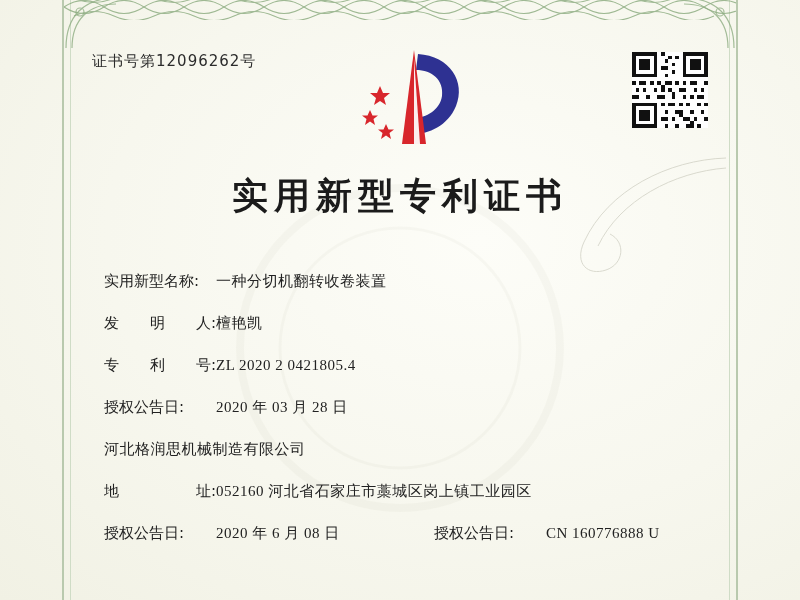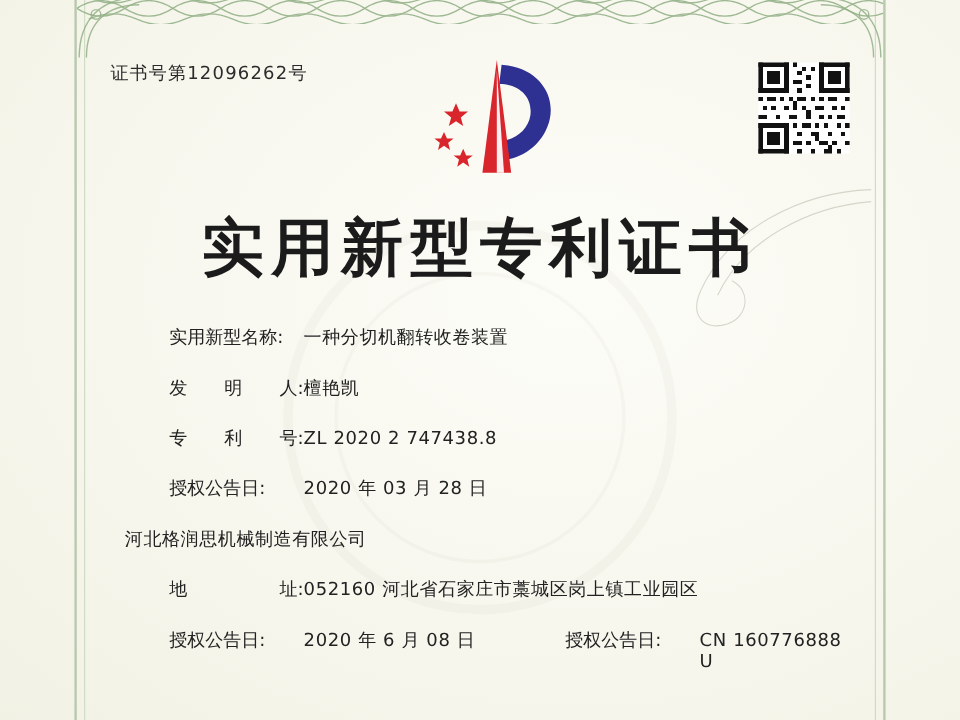--- a/index.html
+++ b/index.html
@@ -104,21 +104,21 @@
     height: 76px;
   }
   .qr svg { display: block; }
 
   .title {
     position: absolute;
     left: 0;
     right: 0;
     top: 172px;
     text-align: center;
-    font-size: 52px;
+    font-size: 36px;
     font-weight: bold;
     letter-spacing: 6px;
     color: #1b1b1b;
     font-family: "DejaVu Sans", sans-serif;
   }
 
   .fields {
     position: absolute;
     left: 104px;
     right: 92px;
@@ -130,29 +130,29 @@
     display: flex;
     align-items: baseline;
     margin-bottom: 23px;
     font-size: 15px;
   }
   .field-label {
     width: 112px;
     flex: none;
     letter-spacing: 0px;
     white-space: nowrap;
-    margin-left: 37px;
   }
   .field-label.spread {
     display: flex;
     justify-content: space-between;
   }
   .field-value {
     flex: 1;
     letter-spacing: 0.5px;
+    font-family: Liberation Serif, serif;
   }
   .field-row.dual {
     margin-bottom: 0;
   }
   .dual-left {
     display: flex;
     align-items: flex-end;
     width: 330px;
     flex: none;
   }
@@ -342,21 +342,21 @@
       </div>
       <div class="field-value">檀艳凯</div>
     </div>
 
     <div class="field-row">
       <div class="field-label spread">
         <span>专</span>
         <span>利</span>
         <span>号:</span>
       </div>
-      <div class="field-value">ZL 2020 2 747438.8</div>
+      <div class="field-value">ZL 2020 2 0421805.4</div>
     </div>
 
     <div class="field-row">
       <div class="field-label">授权公告日:</div>
       <div class="field-value">2020 年 03 月 28 日</div>
     </div>
 
     <div class="field-row">
       <div class="field-value">河北格润思机械制造有限公司</div>
     </div>

